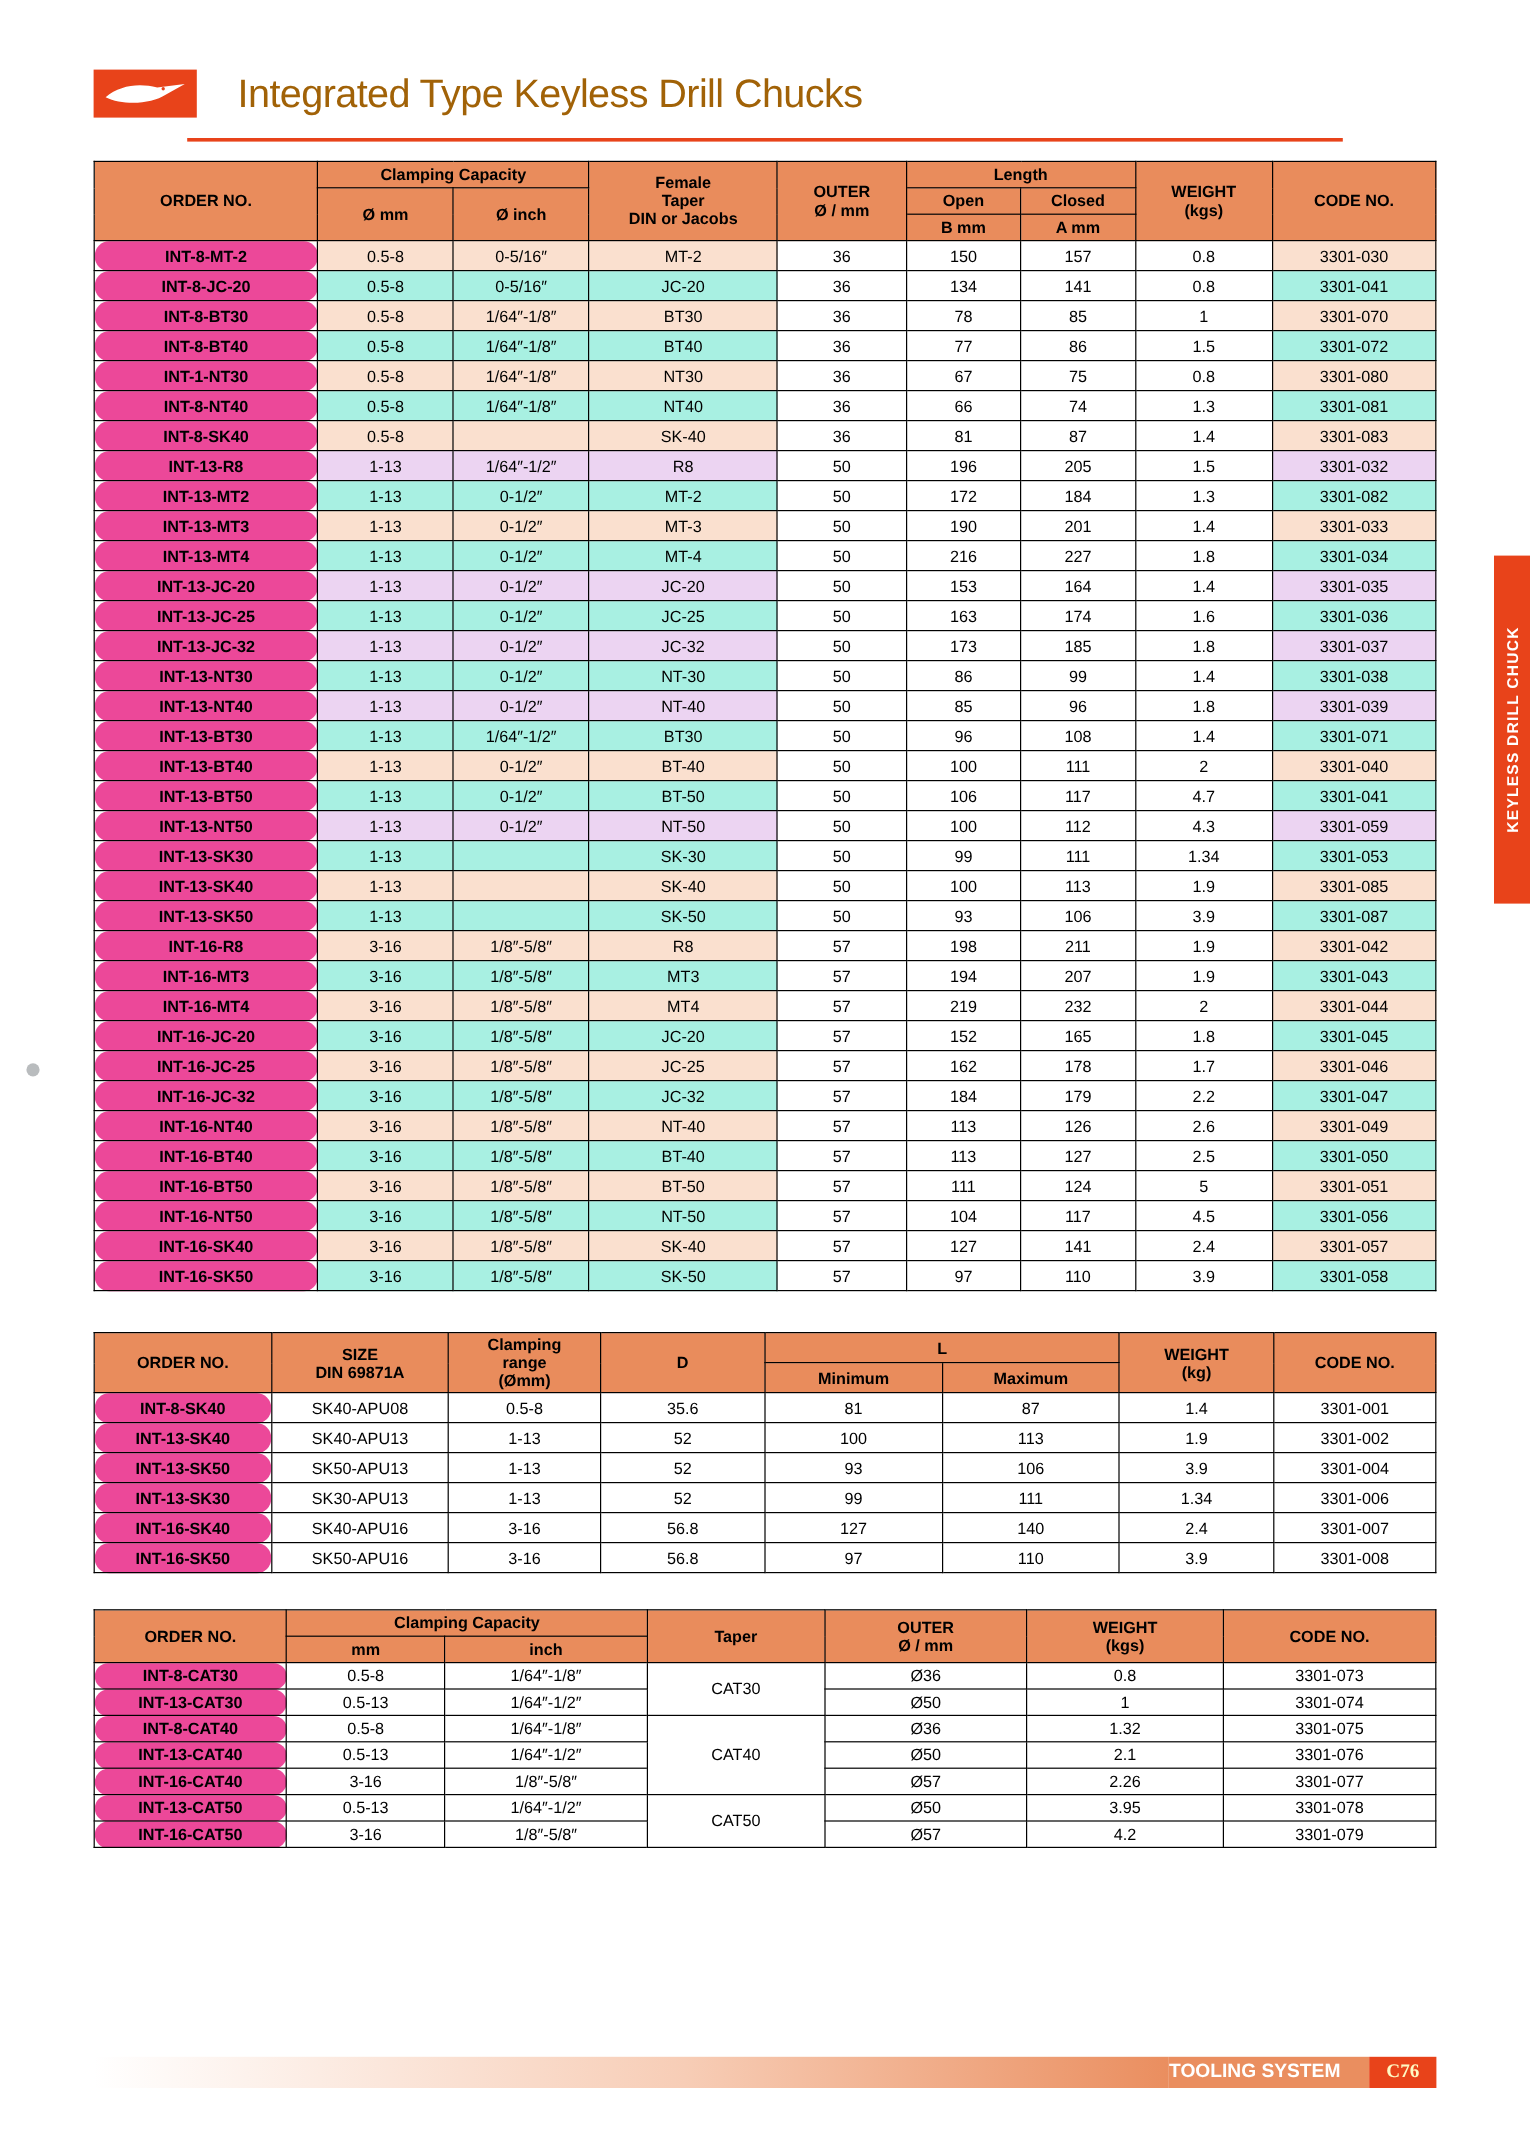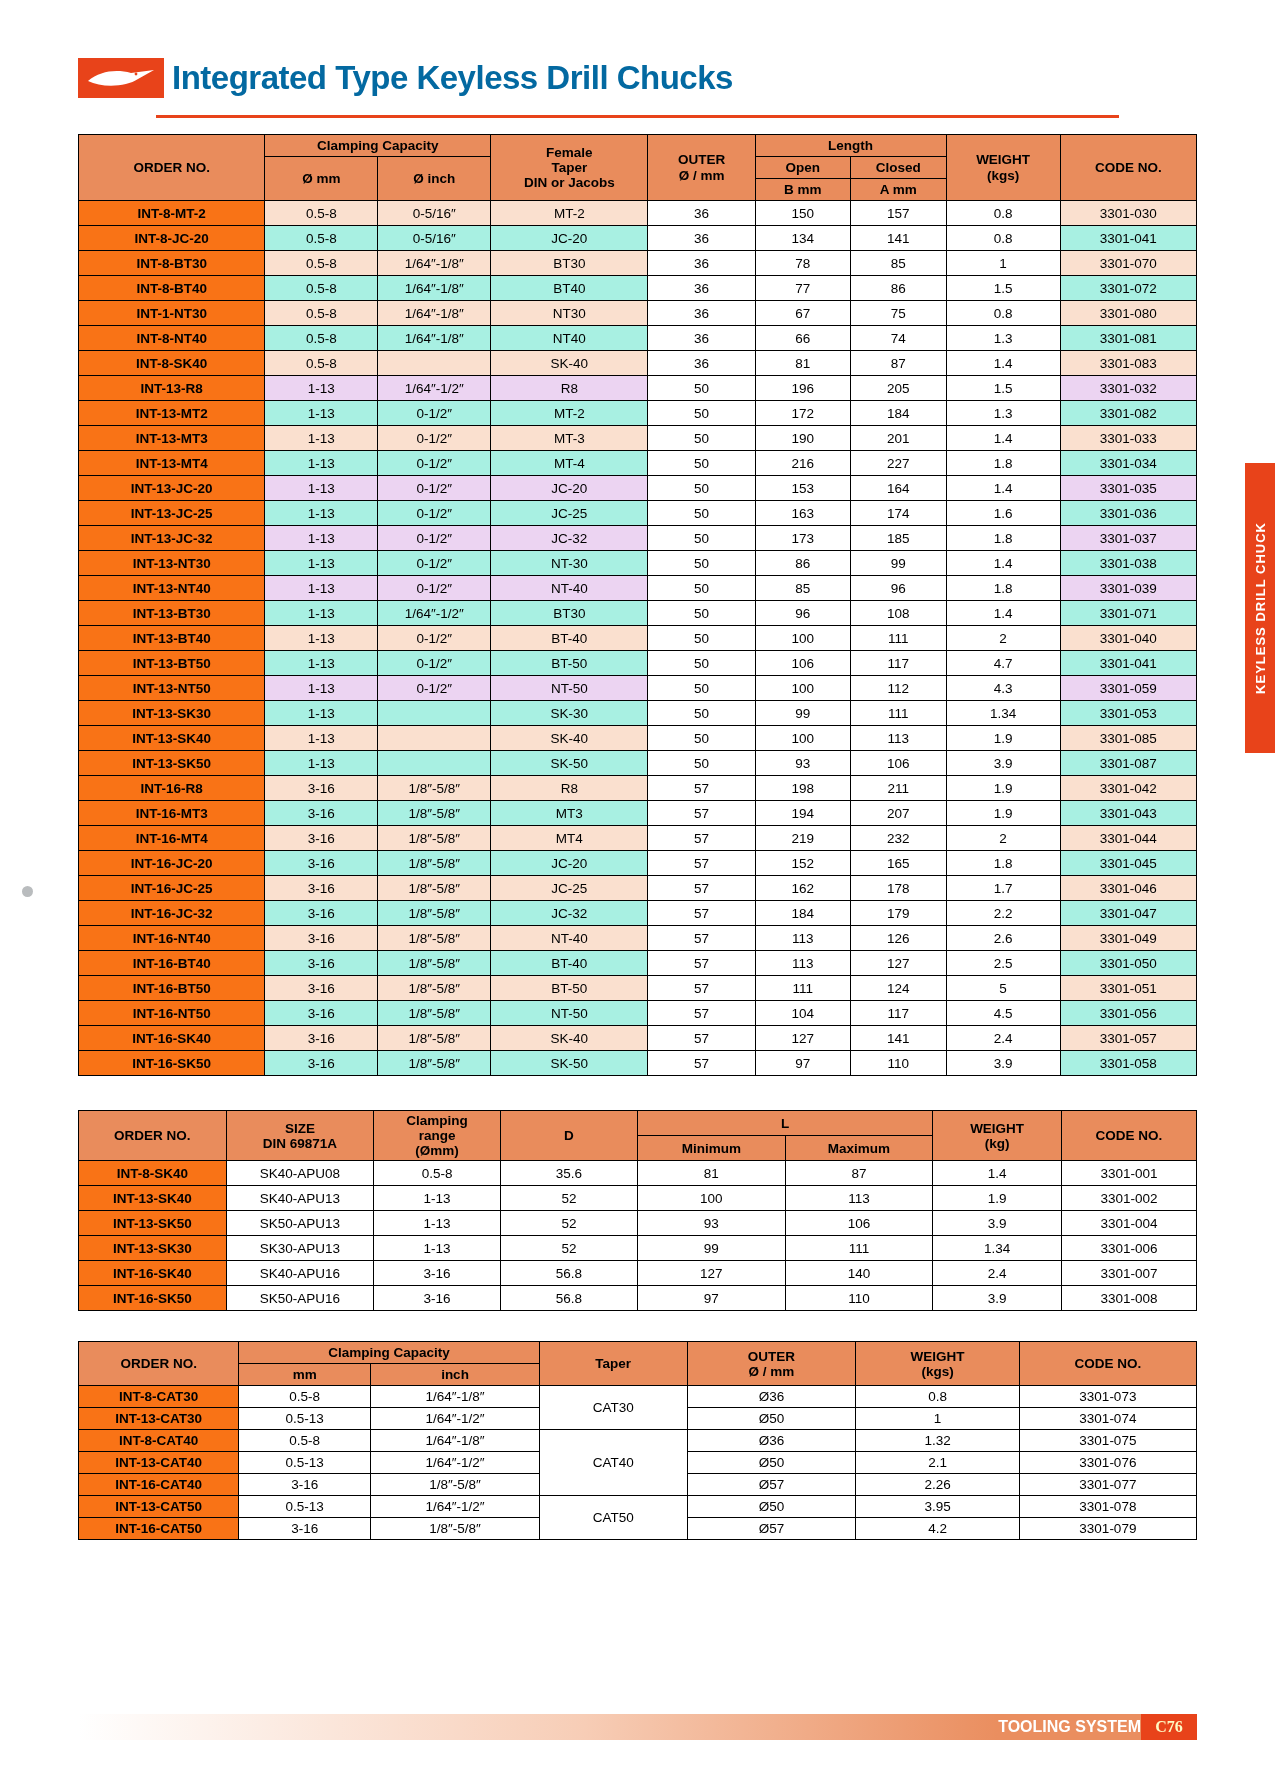--- a/index.html
+++ b/index.html
@@ -41,24 +41,25 @@
   }
   .vertex-mark .bird {
     position: absolute;
     left: 8px;
     top: 9px;
     width: 70px;
     height: 22px;
   }
   .page-title {
     font-size: 33px;
-    font-weight: bold;
+    font-weight: normal;
     letter-spacing: -0.5px;
     white-space: nowrap;
-    color: #0369a1;
+    color: #a16207;
+    margin-left: 26px;
   }
   .title-rule {
     position: absolute;
     left: 78px;
     right: 78px;
     bottom: 6px;
     height: 3px;
     background: #e8431a;
   }
   .brand-block {
@@ -147,21 +148,21 @@
   }
   thead th {
     background: #e98c5c;
     font-weight: bold;
     font-size: 13.5px;
     line-height: 1.12;
     margin-top: 15px;
   }
   .t1 { margin-top: 10px; }
   .t1 td { height: 25px; }
-  .col-order { font-weight: bold; background: #f97316; }
+  .col-order { font-weight: bold; background: #ec4899; border-radius: 12px; }
   .cyan { background: #a8f0e2; }
   .peach { background: #fae0cf; }
   .lilac { background: #ecd4f2; }
   .white { background: #ffffff; }
 
   .gap { height: 34px; }
   .gap-sm { height: 30px; }
 
   .t2 td { height: 25px; }
   .t3 td { height: 22px; }
@@ -180,21 +181,21 @@
     flex: 1 1 auto;
     background: linear-gradient(to right, #ffffff 0%, #f7cdb6 55%, #ea8e5f 100%);
   }
   .footer-label {
     background: #ea8e5f;
     color: #fff;
     font-weight: bold;
     font-size: 16px;
     display: flex;
     align-items: center;
-    padding: 0 0 0 0;
+    padding: 0 24px 0 0;
   }
   .footer-page {
     background: #e8431a;
     color: #fef9c3;
     font-weight: bold;
     font-size: 16px;
     width: 56px;
     display: flex;
     align-items: center;
     justify-content: center;

